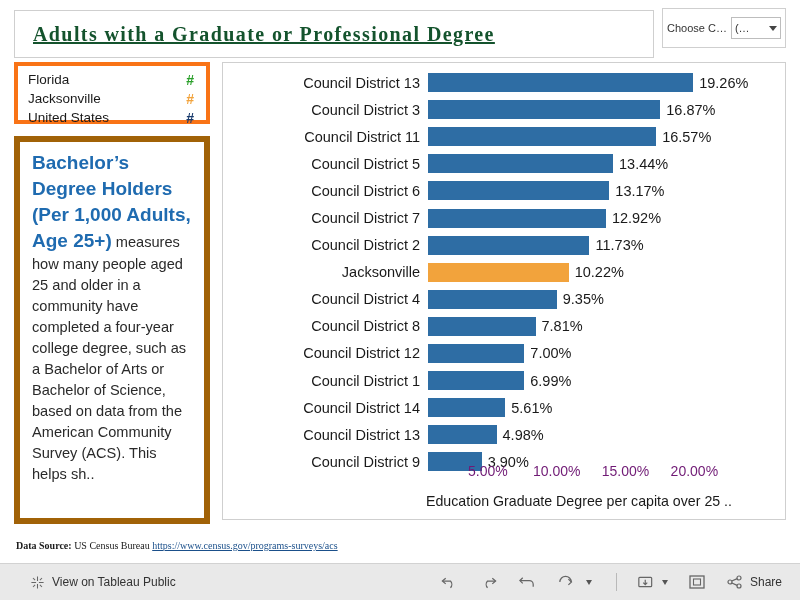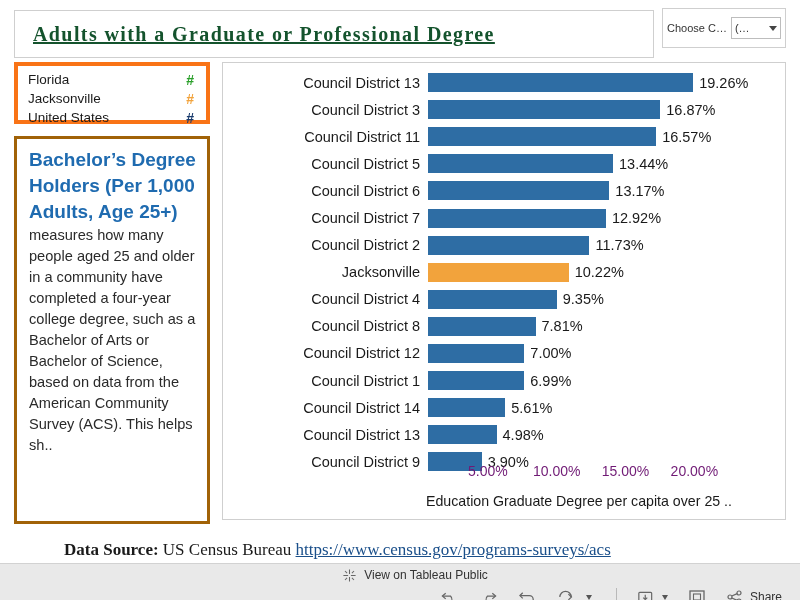--- a/index.html
+++ b/index.html
@@ -103,21 +103,21 @@
   .legend-mark {
     font-weight: bold;
     font-size: 14px;
     padding-right: 4px;
   }
 
   .desc-box {
     position: absolute;
     left: 14px; top: 136px;
     width: 196px; height: 388px;
-    border: 3px solid #a16207;
+    border: 6px solid #a16207;
     background: #ffffff;
     padding: 8px 10px 6px 12px;
     overflow: hidden;
   }
   .desc-text {
     font-size: 14.6px;
     line-height: 21px;
     color: #2a2a2a;
   }
   .desc-head {
@@ -193,41 +193,39 @@
     padding-left: 150px;
     white-space: nowrap;
     overflow: hidden;
   }
 
   
   .source {
     position: absolute;
     left: 16px; top: 540px;
     font-family: "Liberation Serif", serif;
-    font-size: 17px;
+    font-size: 10px;
     color: #1a1a1a;
     white-space: nowrap;
-    margin-left: 48px;
   }
   .source b { font-weight: bold; }
   .source a {
     color: #1a4f8a;
     text-decoration: underline;
   }
 
   
   .toolbar {
     position: absolute;
     left: 0; bottom: 0;
     width: 800px; height: 37px;
     background: #e9e9e9;
     border-top: 1px solid #d2d2d2;
     display: flex;
     align-items: center;
-    flex-direction: column;
   }
   .tb-left {
     display: flex;
     align-items: center;
     padding-left: 30px;
     gap: 7px;
     font-size: 12px;
     color: #333;
   }
   .tb-right {

